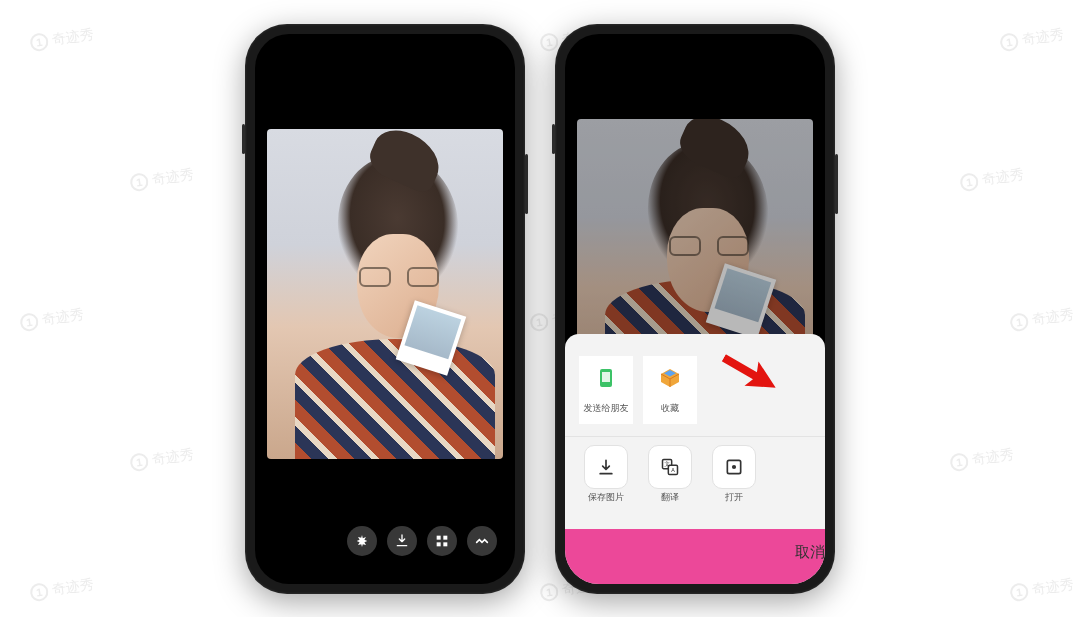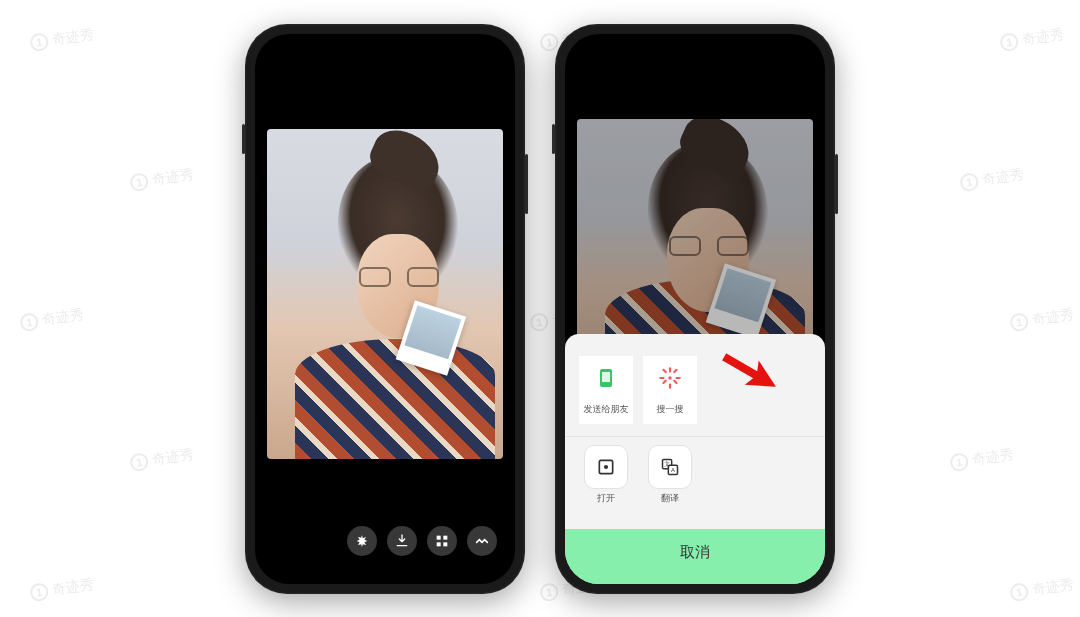--- a/index.html
+++ b/index.html
@@ -63,20 +63,21 @@
   .phone::after {
     left: -3px; top: 100px; width: 3px; height: 30px;
   }
 
   .screen {
     width: 100%; height: 100%;
     background: #000;
     border-radius: 34px;
     overflow: hidden;
     position: relative;
+    font-family: Liberation Mono, monospace;
   }
 
   .notch {
     position: absolute;
     top: 0; left: 50%;
     transform: translateX(-50%);
     width: 130px; height: 24px;
     background: #000;
     border-bottom-left-radius: 16px;
     border-bottom-right-radius: 16px;
@@ -197,25 +198,25 @@
     display:flex; align-items:center; justify-content:center;
   }
   .row.bottom .tile .box { background:#fff; border:1px solid #e2e2e2; }
   .row.bottom .tile.dark .box { background:#3a3a3a; }
   .tile .lbl {
     font-size:9px; color:#555; text-align:center; line-height:1.15;
     min-height: 20px;
   }
   .divider { height:1px; background:#e3e3e3; margin: 2px -10px; }
   .cancel {
-    text-align:center;
+    text-align:right;
     padding: 14px 0 22px;
     font-size:15px;
     color:#333;
-    background:#86efac;
+    background:#ec4899;
     margin: 6px -10px 0;
     cursor:pointer;
   }
 
   
   .arrow {
     position:absolute;
     width:0;height:0;
     z-index:60;
     pointer-events:none;
@@ -366,61 +367,62 @@
             <div class="box">
                 <svg width="24" height="24" viewBox="0 0 24 24">
                   <rect x="6" y="3" width="12" height="18" rx="2" fill="#3cc267"></rect>
                   <rect x="8" y="6" width="8" height="10" fill="#fff" opacity=".85"></rect>
                 </svg>
               </div>
             <div class="lbl">发送给朋友</div>
           </div>
           <div class="tile">
             <div class="box">
-                <svg width="26" height="26" viewBox="0 0 24 24">
-                  <g fill="#ef5b5b">
-                    <circle cx="12" cy="12" r="1.6"></circle>
-                    <rect x="11" y="2" width="2" height="5" rx="1"></rect>
-                    <rect x="11" y="17" width="2" height="5" rx="1"></rect>
-                    <rect x="2" y="11" width="5" height="2" rx="1"></rect>
-                    <rect x="17" y="11" width="5" height="2" rx="1"></rect>
-                    <rect x="4.5" y="4.5" width="5" height="2" rx="1" transform="rotate(45 7 5.5)"></rect>
-                    <rect x="14.5" y="14.5" width="5" height="2" rx="1" transform="rotate(45 17 15.5)"></rect>
-                    <rect x="14.5" y="4.5" width="5" height="2" rx="1" transform="rotate(-45 17 5.5)"></rect>
-                    <rect x="4.5" y="14.5" width="5" height="2" rx="1" transform="rotate(-45 7 15.5)"></rect>
-                  </g>
+                <svg width="24" height="24" viewBox="0 0 24 24">
+                  <path d="M3 8l9-5 9 5v8l-9 5-9-5z" fill="#f0a63a"></path>
+                  <path d="M3 8l9 5 9-5" fill="none" stroke="#d87a1e" stroke-width="1"></path>
+                  <path d="M12 13v8" stroke="#d87a1e"></path>
+                  <path d="M12 4l6 3.3-6 3.3-6-3.3z" fill="#5da3ef"></path>
                 </svg>
               </div>
-            <div class="lbl">搜一搜</div>
+            <div class="lbl">收藏</div>
           </div>
         </div>
 
         <div class="divider"></div>
 
         <div class="row bottom">
           <div class="tile">
             <div class="box">
-                <svg width="20" height="20" viewBox="0 0 24 24" fill="none" stroke="#333" stroke-width="2">
-                  <rect x="4" y="4" width="16" height="16" rx="2"></rect>
-                  <circle cx="12" cy="12" r="2.5" fill="#333" stroke="none"></circle>
+                <svg width="20" height="20" viewBox="0 0 24 24" fill="none" stroke="#333" stroke-width="2" stroke-linecap="round">
+                  <path d="M12 4v11m0 0l-4-4m4 4l4-4M5 20h14"></path>
                 </svg>
               </div>
-            <div class="lbl">打开</div>
+            <div class="lbl">保存图片</div>
           </div>
           <div class="tile">
             <div class="box">
                 <svg width="20" height="20" viewBox="0 0 24 24" fill="none" stroke="#333" stroke-width="1.8">
                   <rect x="3" y="3" width="11" height="11" rx="1.5"></rect>
                   <rect x="10" y="10" width="11" height="11" rx="1.5" fill="#fff"></rect>
                   <text x="8.5" y="11" font-size="7" text-anchor="middle" fill="#333" stroke="none">文</text>
                   <text x="15.5" y="18.5" font-size="7" text-anchor="middle" fill="#333" stroke="none">A</text>
                 </svg>
               </div>
             <div class="lbl">翻译</div>
           </div>
+          <div class="tile">
+            <div class="box">
+                <svg width="20" height="20" viewBox="0 0 24 24" fill="none" stroke="#333" stroke-width="2">
+                  <rect x="4" y="4" width="16" height="16" rx="2"></rect>
+                  <circle cx="12" cy="12" r="2.5" fill="#333" stroke="none"></circle>
+                </svg>
+              </div>
+            <div class="lbl">打开</div>
+          </div>
         </div>
 
         <div class="cancel">取消</div>
       </div>
 
       <div class="arrow-right">
         <svg width="60" height="40" viewBox="0 0 60 40">
           <polygon points="0,20 28,6 24,16 60,16 60,24 24,24 28,34" fill="#e3140f"></polygon>
         </svg>
       </div>

